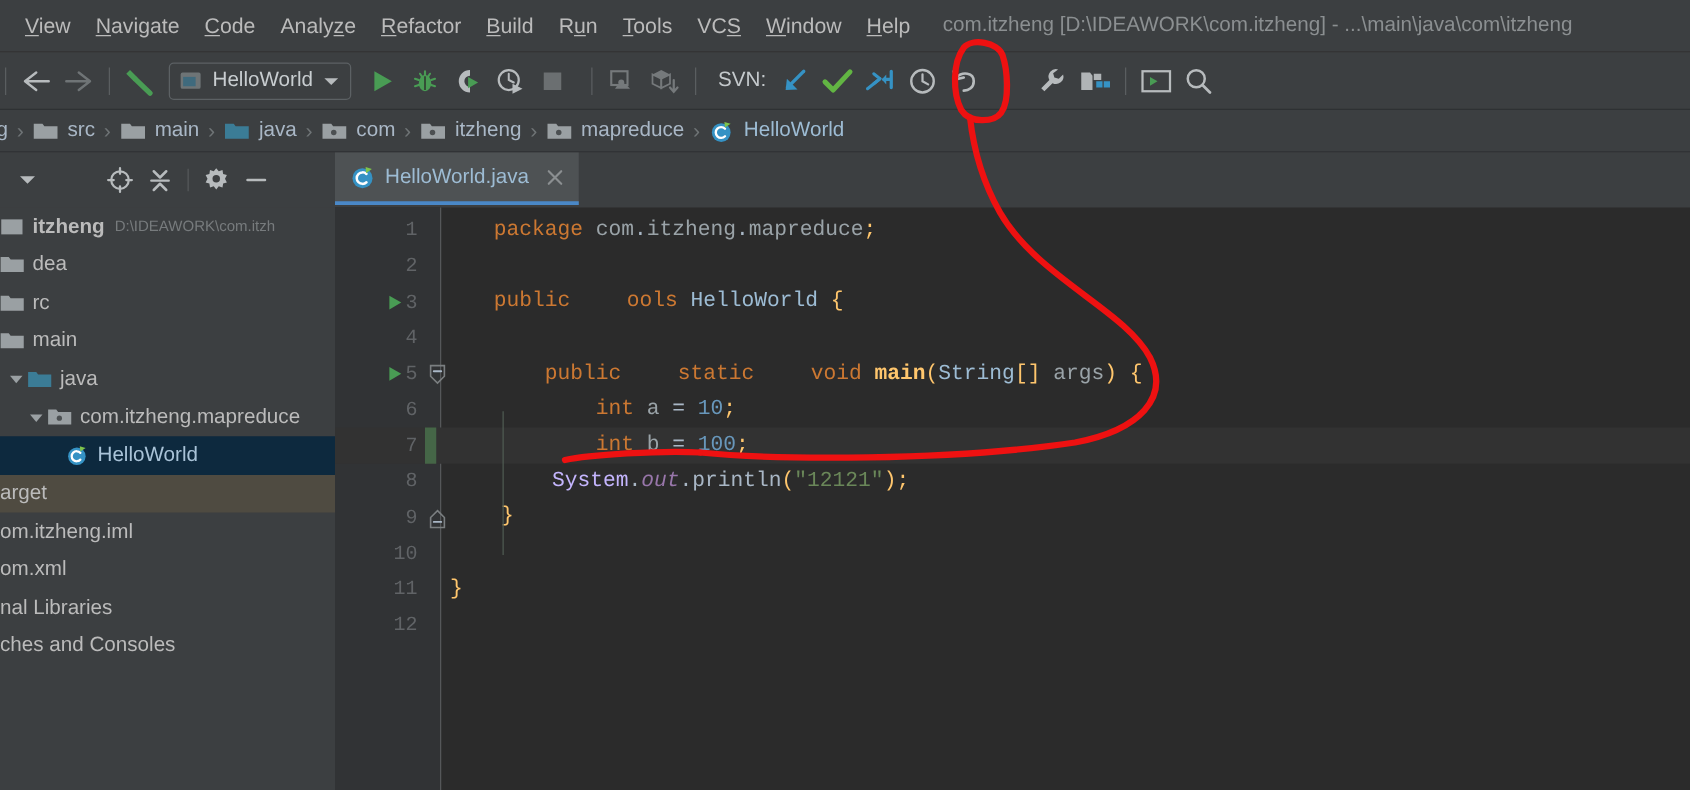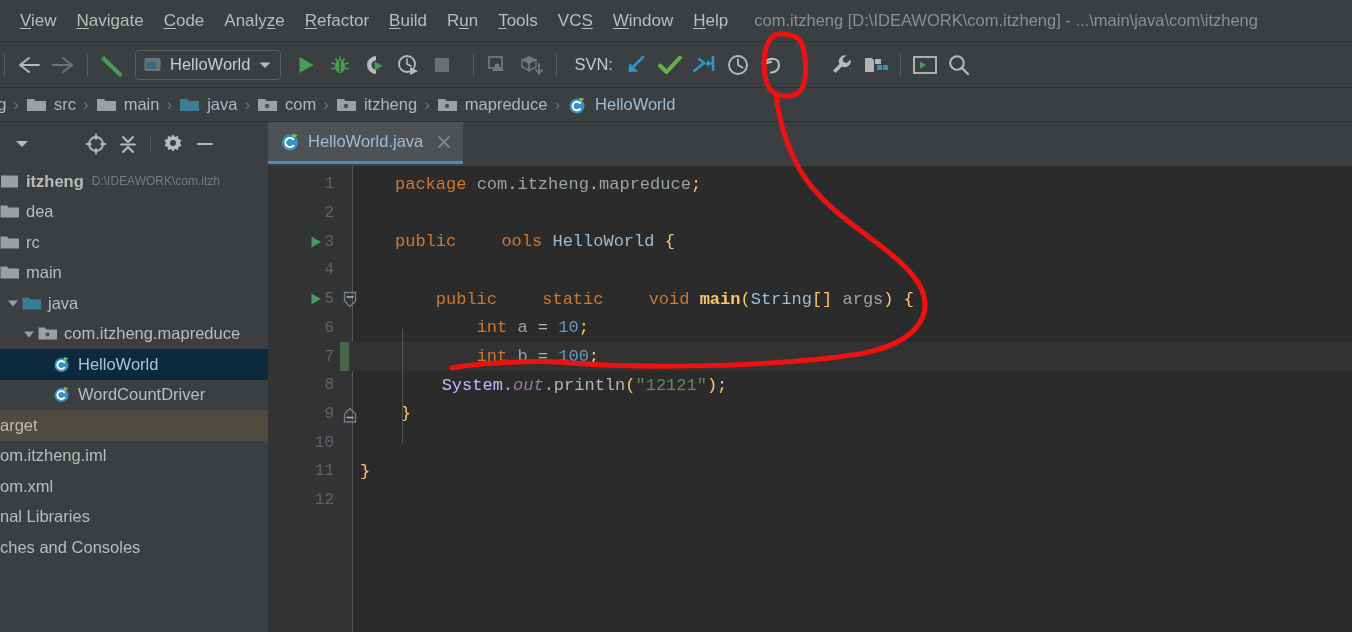--- a/index.html
+++ b/index.html
@@ -481,30 +481,20 @@
         <div class="tree-row selected" style="padding-left: 52px;">
           <span class="ico">
             <svg width="20" height="17" viewBox="0 0 20 17">
               <circle cx="9.5" cy="9" r="7" fill="#3592c4"></circle>
               <path d="M12.3 6.3 A4 4 0 1 0 12.3 11.7" stroke="#fff" stroke-width="1.8" fill="none" stroke-linecap="round"></path>
               <path d="M11.8 1 L16.5 2.3 L12.3 5.2 Z" fill="#7ec44c"></path>
             </svg>
           </span>
           <span class="label">HelloWorld</span>
         </div>
-        <div class="tree-row" style="padding-left: 52px;">
-          <span class="ico">
-            <svg width="20" height="17" viewBox="0 0 20 17">
-              <circle cx="9.5" cy="9" r="7" fill="#3592c4"></circle>
-              <path d="M12.3 6.3 A4 4 0 1 0 12.3 11.7" stroke="#fff" stroke-width="1.8" fill="none" stroke-linecap="round"></path>
-              <path d="M11.8 1 L16.5 2.3 L12.3 5.2 Z" fill="#7ec44c"></path>
-            </svg>
-          </span>
-          <span class="label">WordCountDriver</span>
-        </div>
         <div class="tree-row excluded">
           <span class="label">arget</span>
         </div>
         <div class="tree-row">
           <span class="label">om.itzheng.iml</span>
         </div>
         <div class="tree-row">
           <span class="label">om.xml</span>
         </div>
         <div class="tree-row">

